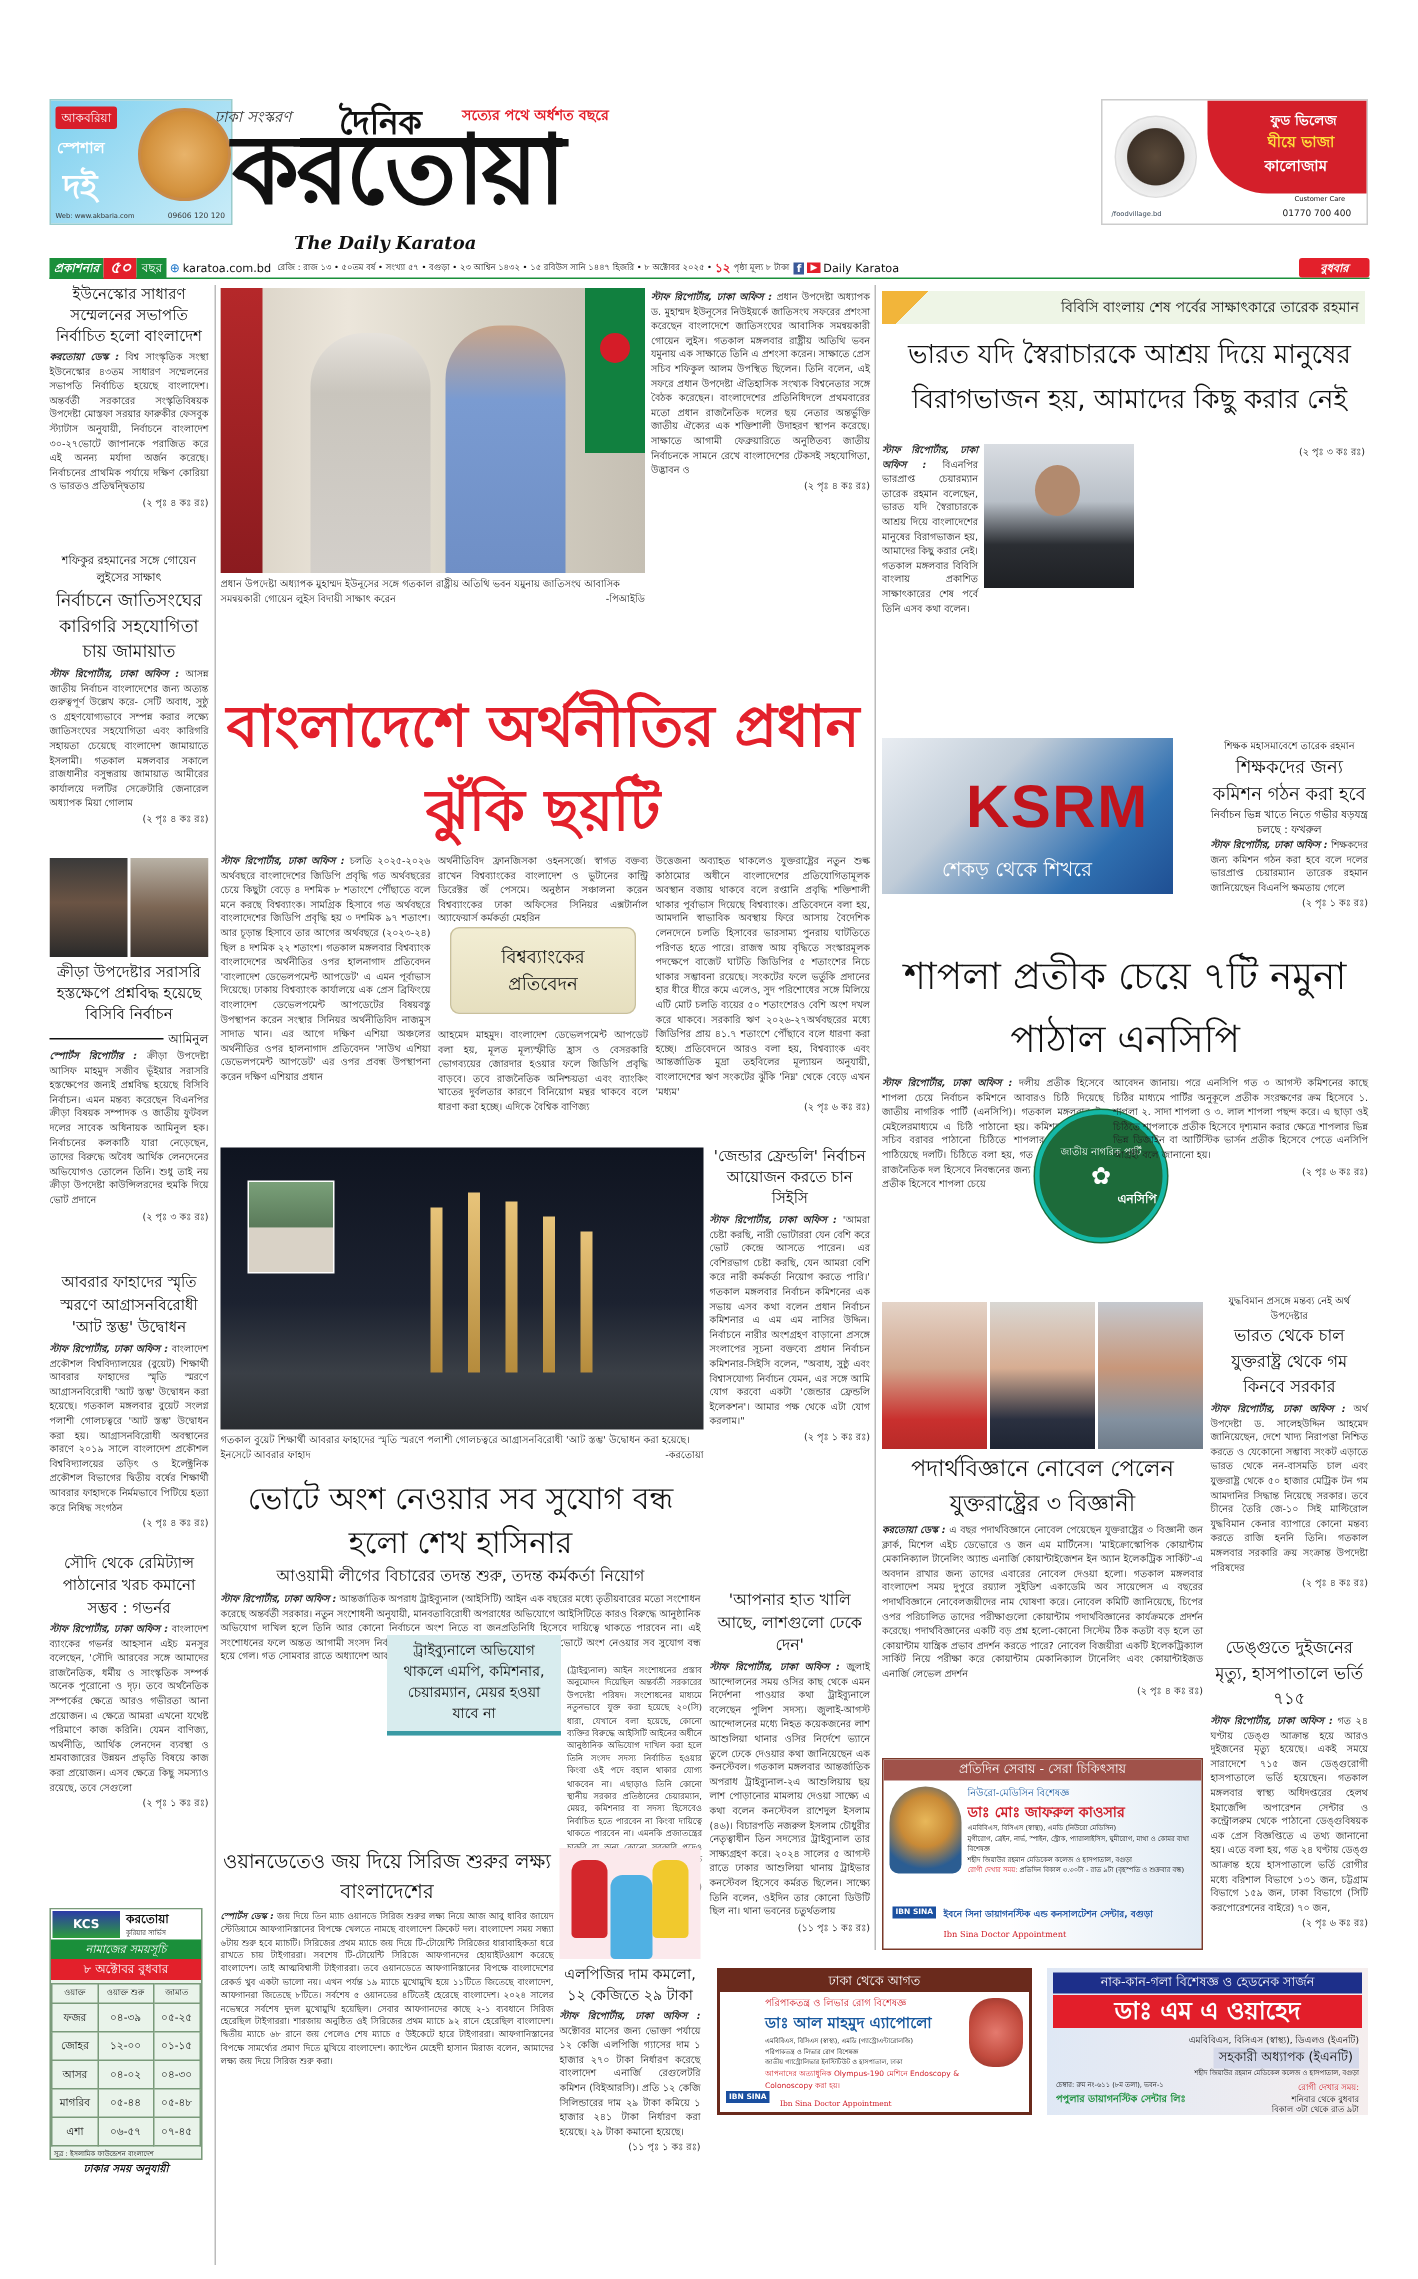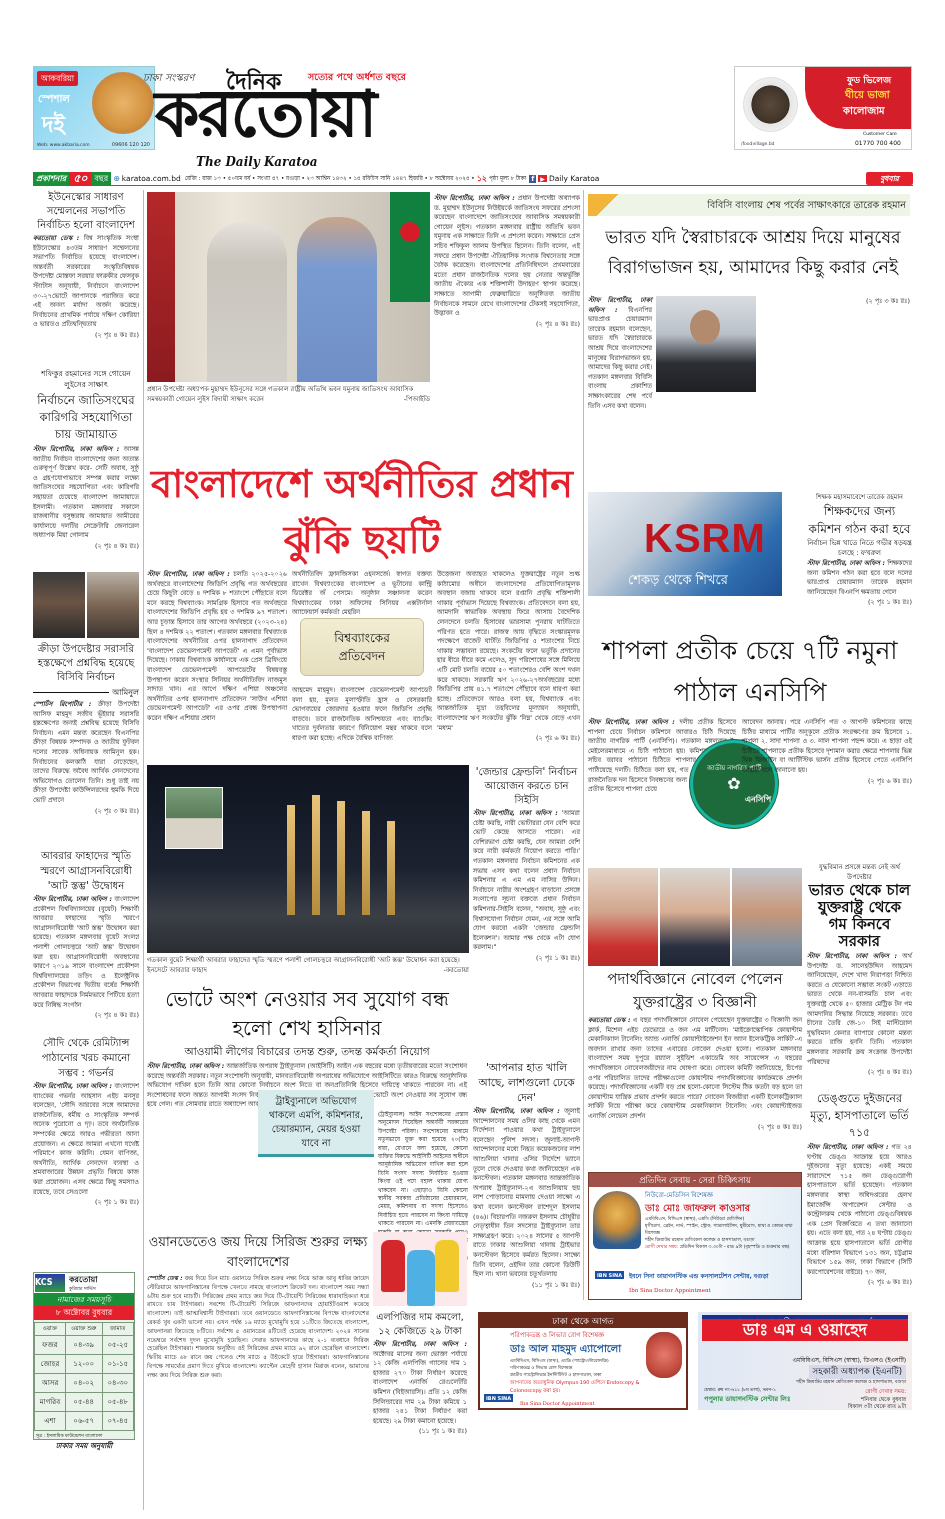--- a/index.html
+++ b/index.html
@@ -98,21 +98,21 @@
 </div>
 
 <div class="abs" style="left:33px;top:1035px;width:106px;">
   <div class="hl" style="font-size:10px;line-height:15px;">সৌদি থেকে রেমিট্যান্স পাঠানোর খরচ কমানো সম্ভব : গভর্নর</div>
   <div class="body-txt" style="margin-top:2px;"><span class="by">স্টাফ রিপোর্টার, ঢাকা অফিস :</span> <span>বাংলাদেশ ব্যাংকের গভর্নর আহসান এইচ মনসুর বলেছেন, 'সৌদি আরবের সঙ্গে আমাদের রাজনৈতিক, ধর্মীয় ও সাংস্কৃতিক সম্পর্ক অনেক পুরোনো ও দৃঢ়। তবে অর্থনৈতিক সম্পর্কের ক্ষেত্রে আরও গভীরতা আনা প্রয়োজন। এ ক্ষেত্রে আমরা এখনো যথেষ্ট পরিমাণে কাজ করিনি। যেমন বাণিজ্য, অর্থনীতি, আর্থিক লেনদেন ব্যবস্থা ও শ্রমবাজারের উন্নয়ন প্রভৃতি বিষয়ে কাজ করা প্রয়োজন। এসব ক্ষেত্রে কিছু সমস্যাও রয়েছে, তবে সেগুলো</span></div>
   <div class="cont">(২ পৃঃ ১ কঃ রঃ)</div>
 </div>
 
 <div class="abs" style="left:33px;top:1272px;width:102px;height:168px;border:1px solid #7a9a7a;background:#e9f3ea;font-family:'DejaVu Sans',sans-serif;">
   <div style="display:flex;align-items:center;height:20px;background:#fff;">
-    <span style="width:30px;height:18px;margin:1px;background:linear-gradient(180deg,#2c3aa8,#2d9e3c);color:#fff;font-size:8px;font-weight:bold;line-height:18px;">KCS</span>
+    <span style="width:45px;height:18px;margin:1px;background:linear-gradient(180deg,#2c3aa8,#2d9e3c);color:#fff;font-size:8px;font-weight:bold;text-align:center;line-height:18px;">KCS</span>
     <span style="display:flex;flex-direction:column;margin-left:3px;">
       <span style="font-size:8px;font-weight:bold;">করতোয়া</span>
       <span style="font-size:4.5px;">কুরিয়ার সার্ভিস</span>
     </span>
   </div>
   <div style="background:#1a8f3a;color:#fff;text-align:center;font-size:7.5px;font-style:italic;height:13px;line-height:13px;">নামাজের সময়সূচি</div>
   <div style="background:#e3202b;color:#fff;text-align:center;font-size:8px;height:14px;line-height:14px;">৮ অক্টোবর বুধবার</div>
   <table class="prayer" style="margin-top:2px;">
     <tbody>
         <tr>
@@ -278,21 +278,21 @@
   <div style="flex:1;background:linear-gradient(180deg,#c5c9cf 0%,#c8977a 45%,#8391a0 80%,#6e7b89 100%);"></div>
 </div>
 <div class="abs" style="left:588px;top:968px;width:214px;">
   <div class="hl" style="font-size:15px;line-height:23px;">পদার্থবিজ্ঞানে নোবেল পেলেন যুক্তরাষ্ট্রের ৩ বিজ্ঞানী</div>
   <div class="body-txt" style="margin-top:2px;"><span class="by">করতোয়া ডেস্ক :</span> <span>এ বছর পদার্থবিজ্ঞানে নোবেল পেয়েছেন যুক্তরাষ্ট্রের ৩ বিজ্ঞানী জন ক্লার্ক, মিশেল এইচ ডেভোরে ও জন এম মার্টিনেস। 'মাইক্রোস্কোপিক কোয়ান্টাম মেকানিক্যাল টানেলিং অ্যান্ড এনার্জি কোয়ান্টাইজেশন ইন অ্যান ইলেকট্রিক সার্কিট'-এ অবদান রাখার জন্য তাদের এবারের নোবেল দেওয়া হলো। গতকাল মঙ্গলবার বাংলাদেশ সময় দুপুরে রয়্যাল সুইডিশ একাডেমি অব সায়েন্সেস এ বছরের পদার্থবিজ্ঞানে নোবেলজয়ীদের নাম ঘোষণা করে। নোবেল কমিটি জানিয়েছে, চিপের ওপর পরিচালিত তাদের পরীক্ষাগুলো কোয়ান্টাম পদার্থবিজ্ঞানের কার্যক্রমকে প্রদর্শন করেছে। পদার্থবিজ্ঞানের একটি বড় প্রশ্ন হলো-কোনো সিস্টেম ঠিক কতটা বড় হলে তা কোয়ান্টাম যান্ত্রিক প্রভাব প্রদর্শন করতে পারে? নোবেল বিজয়ীরা একটি ইলেকট্রিক্যাল সার্কিট নিয়ে পরীক্ষা করে কোয়ান্টাম মেকানিক্যাল টানেলিং এবং কোয়ান্টাইজড এনার্জি লেভেল প্রদর্শন</span></div>
   <div class="cont">(২ পৃঃ ৪ কঃ রঃ)</div>
 </div>
 
 <div class="abs" style="left:807px;top:862px;width:105px;">
   <div class="hl" style="font-size:6.5px;line-height:10px;">যুদ্ধবিমান প্রসঙ্গে মন্তব্য নেই অর্থ উপদেষ্টার</div>
-  <div class="hl" style="font-size:15px;line-height:17px;font-weight:bold;">ভারত থেকে চাল যুক্তরাষ্ট্র থেকে গম কিনবে সরকার</div>
+  <div class="hl" style="font-size:11px;line-height:17px;">ভারত থেকে চাল যুক্তরাষ্ট্র থেকে গম কিনবে সরকার</div>
   <div class="body-txt" style="margin-top:2px;"><span class="by">স্টাফ রিপোর্টার, ঢাকা অফিস :</span> <span>অর্থ উপদেষ্টা ড. সালেহউদ্দিন আহমেদ জানিয়েছেন, দেশে খাদ্য নিরাপত্তা নিশ্চিত করতে ও যেকোনো সম্ভাব্য সংকট এড়াতে ভারত থেকে নন-বাসমতি চাল এবং যুক্তরাষ্ট্র থেকে ৫০ হাজার মেট্রিক টন গম আমদানির সিদ্ধান্ত নিয়েছে সরকার। তবে চীনের তৈরি জে-১০ সিই মাল্টিরোল যুদ্ধবিমান কেনার ব্যাপারে কোনো মন্তব্য করতে রাজি হননি তিনি। গতকাল মঙ্গলবার সরকারি ক্রয় সংক্রান্ত উপদেষ্টা পরিষদের</span></div>
   <div class="cont">(২ পৃঃ ৪ কঃ রঃ)</div>
 </div>
 
 <div class="abs" style="left:807px;top:1090px;width:105px;">
   <div class="hl" style="font-size:11px;line-height:17px;">ডেঙ্গুতে দুইজনের মৃত্যু, হাসপাতালে ভর্তি ৭১৫</div>
   <div class="body-txt" style="margin-top:2px;"><span class="by">স্টাফ রিপোর্টার, ঢাকা অফিস :</span> <span>গত ২৪ ঘণ্টায় ডেঙ্গু আক্রান্ত হয়ে আরও দুইজনের মৃত্যু হয়েছে। একই সময়ে সারাদেশে ৭১৫ জন ডেঙ্গুরোগী হাসপাতালে ভর্তি হয়েছেন। গতকাল মঙ্গলবার স্বাস্থ্য অধিদপ্তরের হেলথ ইমার্জেন্সি অপারেশন সেন্টার ও কন্ট্রোলরুম থেকে পাঠানো ডেঙ্গুবিষয়ক এক প্রেস বিজ্ঞপ্তিতে এ তথ্য জানানো হয়। এতে বলা হয়, গত ২৪ ঘণ্টায় ডেঙ্গু আক্রান্ত হয়ে হাসপাতালে ভর্তি রোগীর মধ্যে বরিশাল বিভাগে ১৩১ জন, চট্টগ্রাম বিভাগে ১৫৯ জন, ঢাকা বিভাগে (সিটি করপোরেশনের বাইরে) ৭০ জন,</span></div>
   <div class="cont">(২ পৃঃ ৬ কঃ রঃ)</div>
 </div>
 
@@ -322,21 +322,21 @@
     <div style="font-size:4.3px;">জাতীয় গ্যাস্ট্রোলিভার ইনস্টিটিউট ও হাসপাতাল, ঢাকা</div>
     <div style="font-size:5px;color:#d0202a;">আপনাদের অত্যাধুনিক Olympus-190 মেশিনে Endoscopy &amp; Colonoscopy করা হয়।</div>
   </div>
   <div style="position:absolute;right:4px;top:18px;width:36px;height:46px;background:radial-gradient(circle,#e47a6e 0%,#c24b3e 60%,#8a2f26 100%);border-radius:16px;"></div>
   <div style="position:absolute;left:4px;top:80px;background:#1a4fa0;color:#fff;font-size:5px;font-weight:bold;padding:1px 2px;">IBN SINA</div>
   <div style="position:absolute;left:40px;top:86px;font-size:5px;color:#d0202a;font-family:'DejaVu Serif',serif;">Ibn Sina Doctor Appointment</div>
 </div>
 
 <div class="abs" style="left:698px;top:1312px;width:214px;height:98px;background:linear-gradient(90deg,#dfe8f5 0%,#f5eeee 100%);font-family:'DejaVu Sans',sans-serif;overflow:hidden;">
   <div style="position:absolute;left:4px;top:3px;width:206px;background:#1d2f8a;color:#fff;text-align:center;font-size:8.5px;height:14px;line-height:14px;">নাক-কান-গলা বিশেষজ্ঞ ও হেডনেক সার্জন</div>
-  <div style="position:absolute;left:4px;top:7px;width:206px;background:#e31e2a;color:#fff;text-align:center;font-size:16px;font-weight:bold;height:22px;line-height:22px;">ডাঃ এম এ ওয়াহেদ</div>
+  <div style="position:absolute;left:4px;top:18px;width:206px;background:#e31e2a;color:#fff;text-align:center;font-size:16px;font-weight:bold;height:22px;line-height:22px;">ডাঃ এম এ ওয়াহেদ</div>
   <div style="position:absolute;right:6px;top:43px;font-size:6px;">এমবিবিএস, বিসিএস (স্বাস্থ্য), ডিএলও (ইএনটি)</div>
   <div style="position:absolute;right:6px;top:53px;font-size:8.5px;background:#d5d9ea;padding:0 4px;">সহকারী অধ্যাপক (ইএনটি)</div>
   <div style="position:absolute;right:6px;top:67px;font-size:4.5px;">শহীদ জিয়াউর রহমান মেডিকেল কলেজ ও হাসপাতাল, বগুড়া</div>
   <div style="position:absolute;left:6px;top:75px;font-size:4.5px;">চেম্বার: রুম নং-৬১১ (৮ম তলা), ভবন-১</div>
   <div style="position:absolute;left:6px;top:82px;font-size:6.5px;color:#1a8f3a;font-weight:bold;">পপুলার ডায়াগনস্টিক সেন্টার লিঃ</div>
   <div style="position:absolute;right:6px;top:76px;font-size:5.5px;color:#d0202a;">রোগী দেখার সময়:</div>
   <div style="position:absolute;right:6px;top:84px;font-size:5.5px;">শনিবার থেকে বুধবার</div>
   <div style="position:absolute;right:6px;top:91px;font-size:5.5px;">বিকাল ৩টা থেকে রাত ৯টা</div>
 </div>
 

